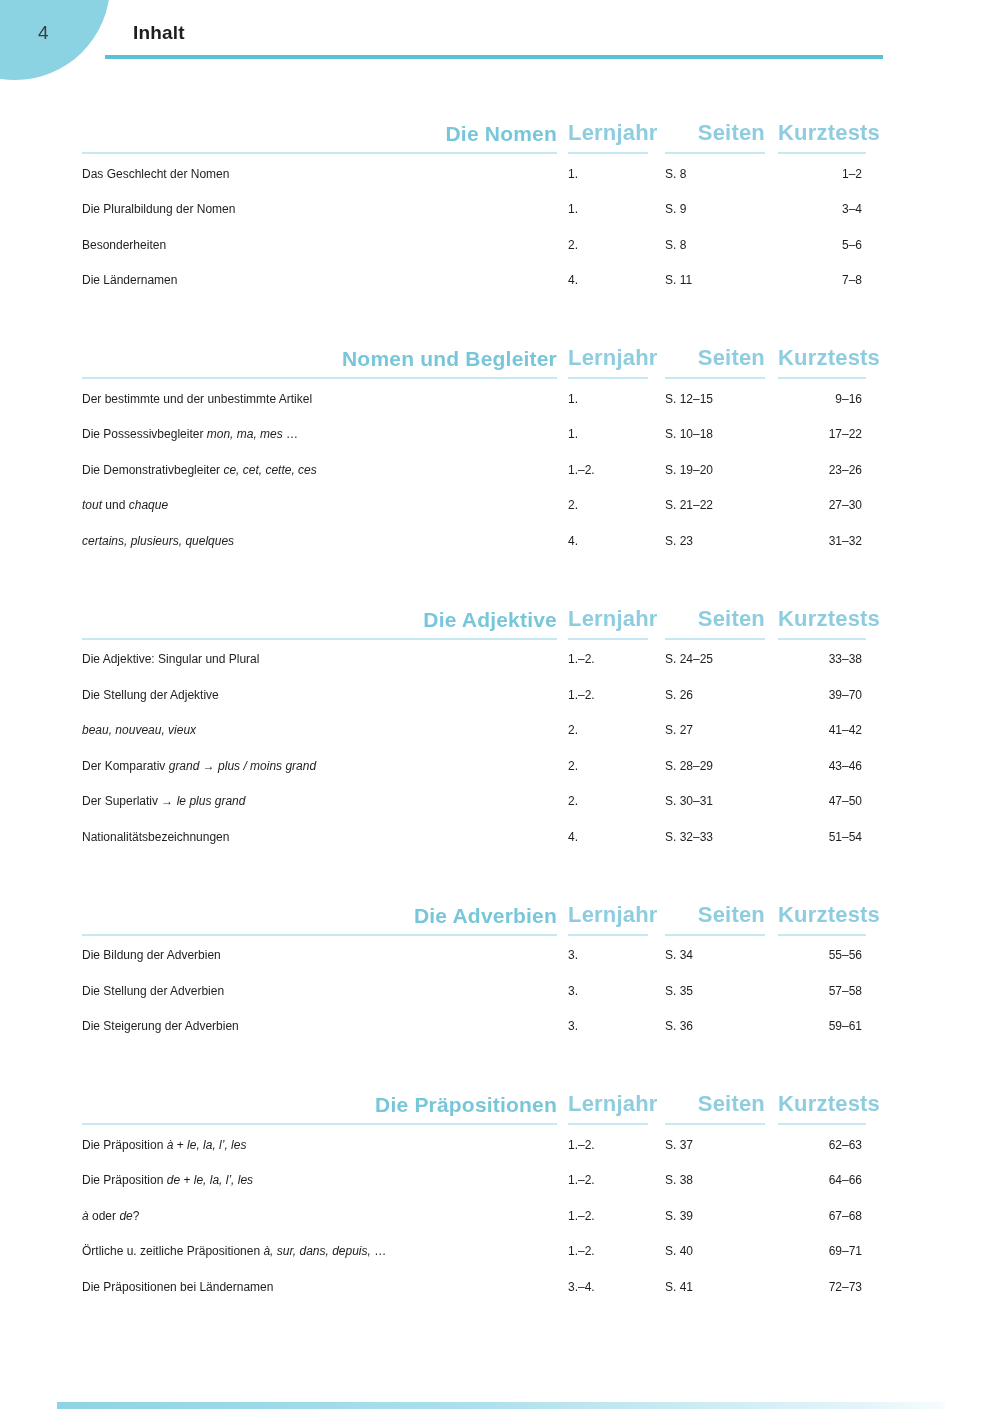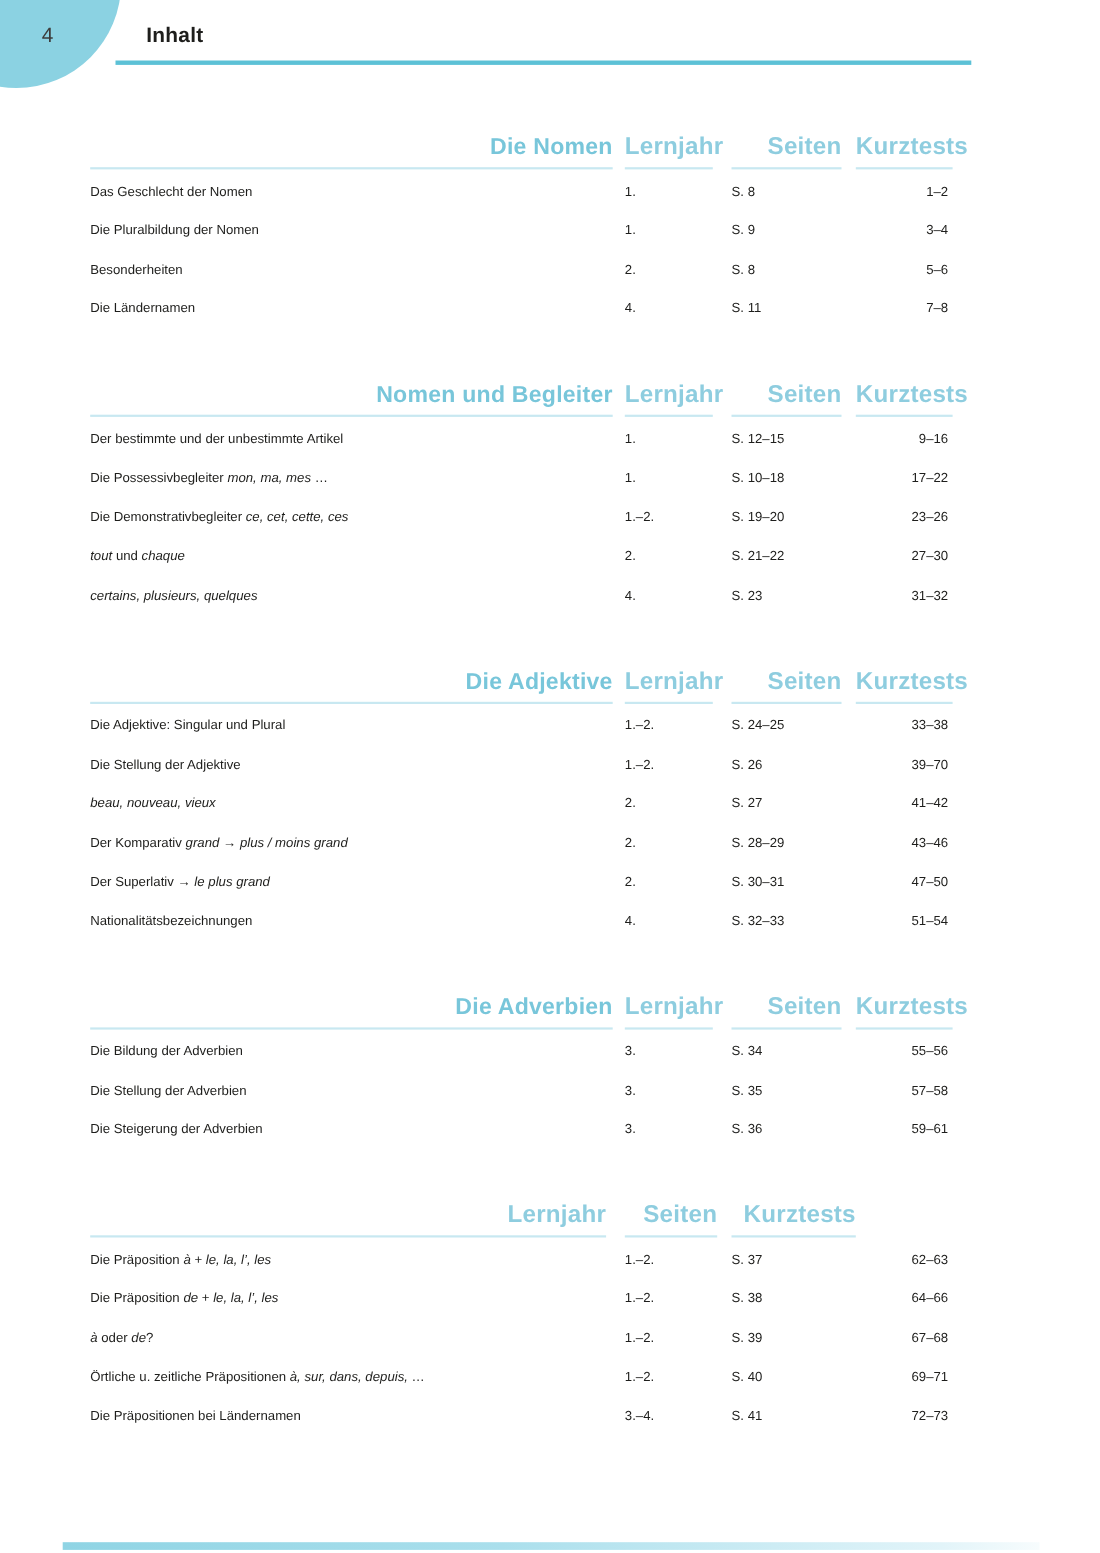--- a/index.html
+++ b/index.html
@@ -230,20 +230,23 @@
           <div class="row">
             <div class="nm"><span>Die Steigerung der Adverbien</span></div>
             <div class="lj">3.</div>
             <div class="se">S. 36</div>
             <div class="kt">59–61</div>
           </div>
         </div>
       </section>
       <section class="section">
         <div class="sec-head">
+          <div class="cell-name">
+            <div class="hw"><span class="h-title">Die Präpositionen</span></div>
+          </div>
           <div class="cell-lj">
             <div class="hw"><span class="h-col">Lernjahr</span></div>
           </div>
           <div class="cell-se">
             <div class="hw"><span class="h-col">Seiten</span></div>
           </div>
           <div class="cell-kt">
             <div class="hw"><span class="h-col">Kurztests</span></div>
           </div>
         </div>

